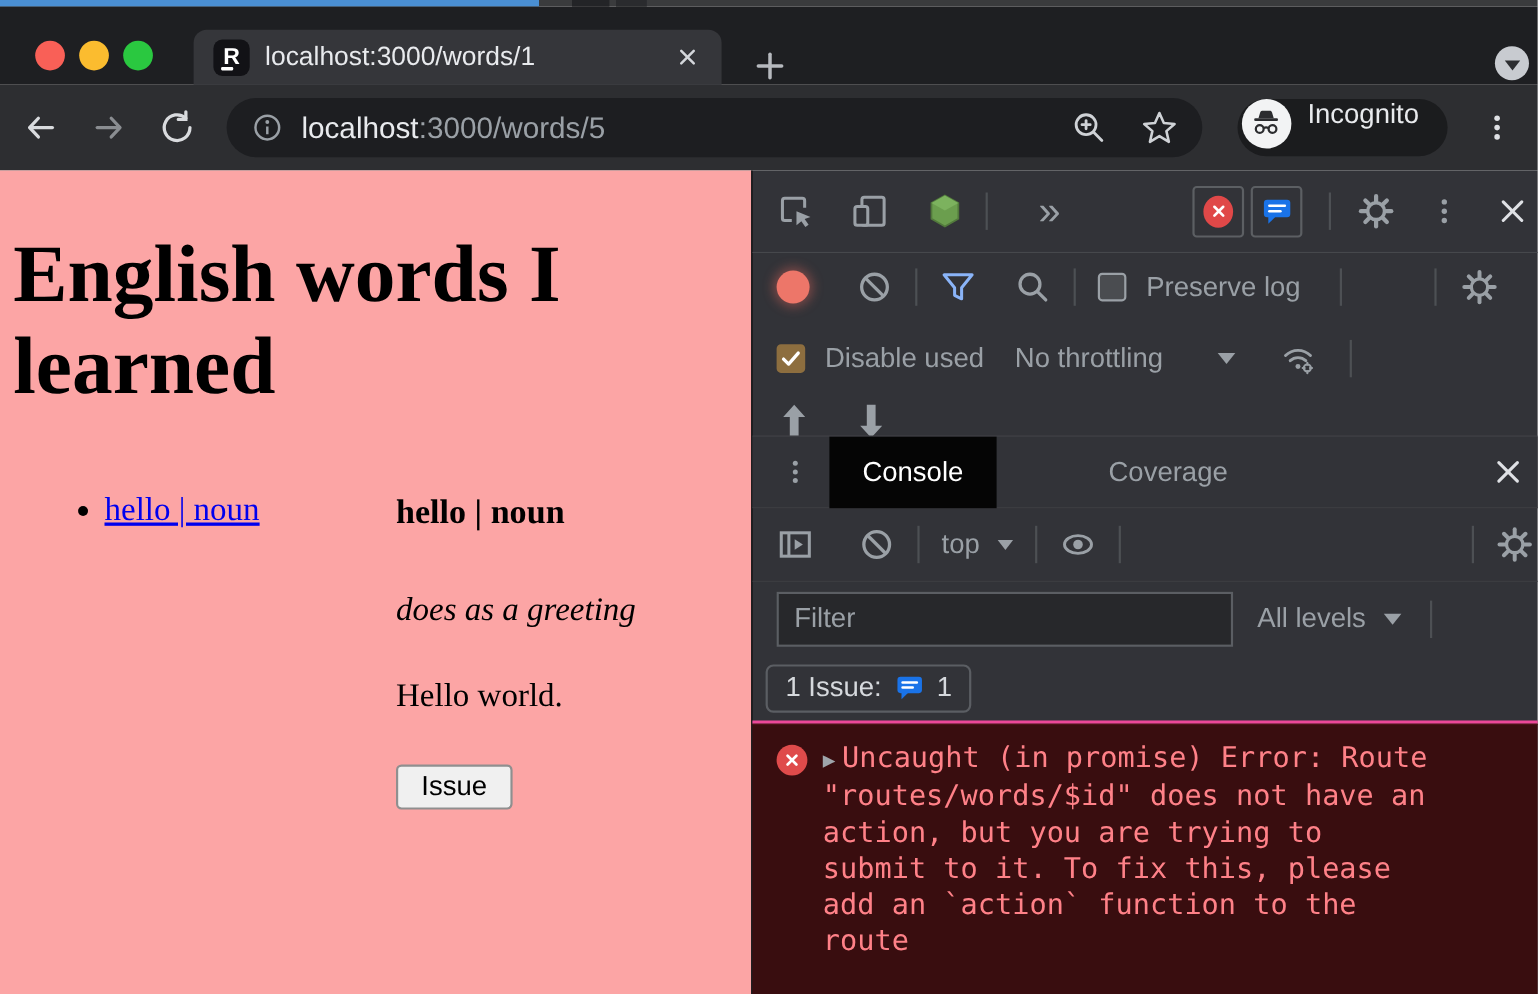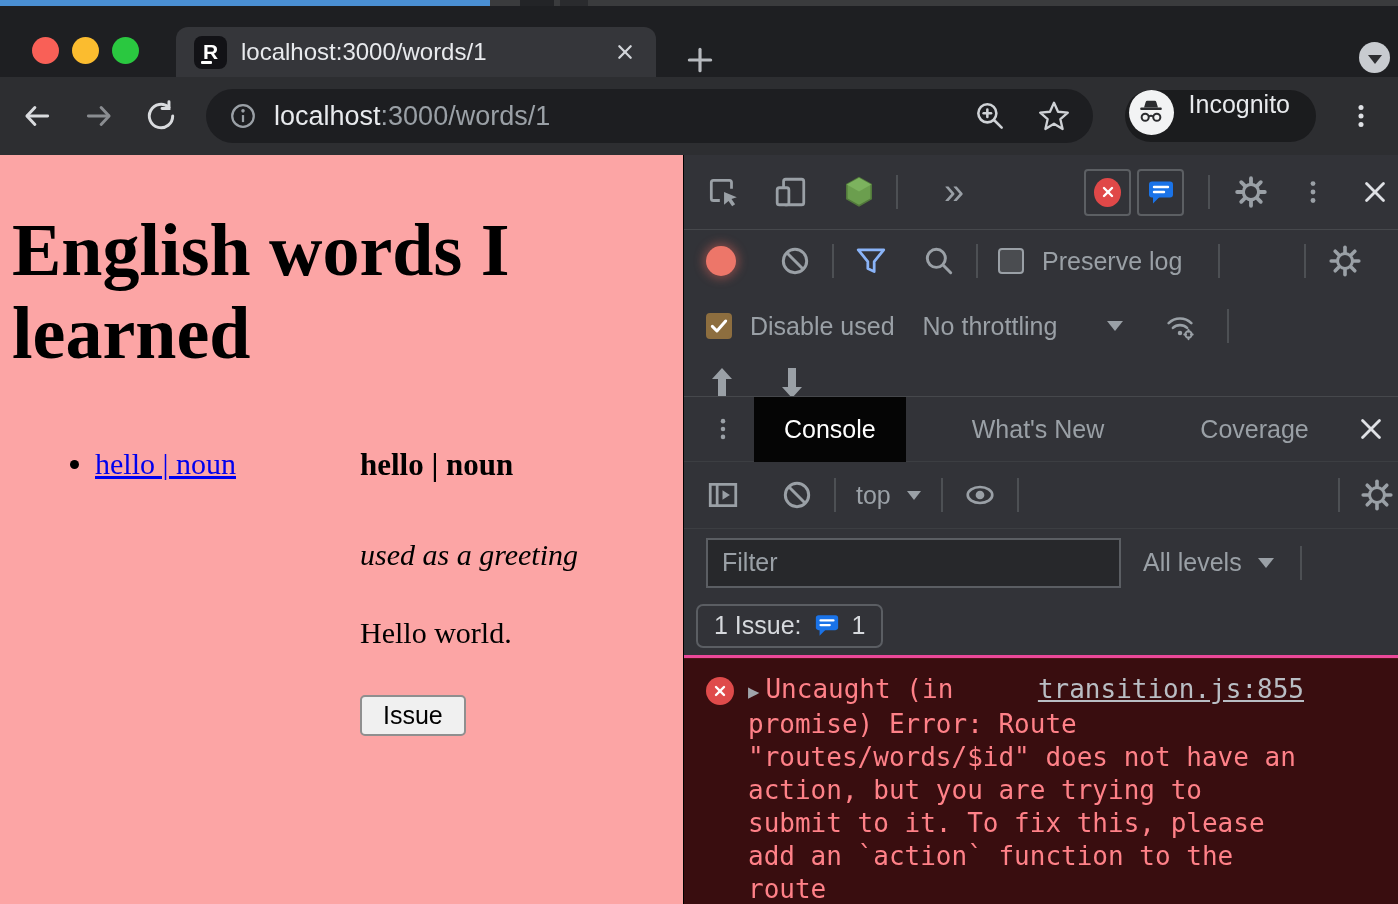--- a/index.html
+++ b/index.html
@@ -194,21 +194,21 @@
   <div class="urlpill">
     <span>
       <svg width="30" height="30" viewBox="0 0 32 32">
           <g stroke="#9aa0a6" stroke-width="2.4" fill="none">
             <circle cx="16" cy="16" r="11.5"></circle>
             <line x1="16" y1="15" x2="16" y2="22.5"></line>
           </g>
           <circle cx="16" cy="10.5" r="1.9" fill="#9aa0a6"></circle>
         </svg>
     </span>
-    <span class="url-text"><span class="url-host">localhost</span><span class="url-path">:3000/words/1</span></span>
+    <span class="url-text"><span class="url-host">localhost</span><span class="url-path">:3000/words/5</span></span>
     <span class="pill-right">
       <span class="iconbtn">
         <svg width="34" height="34" viewBox="0 0 32 32">
             <g stroke="#cfd2d6" stroke-width="2.4" fill="none" stroke-linecap="round">
               <circle cx="13.5" cy="13.5" r="8.5"></circle>
               <line x1="20" y1="20" x2="27" y2="27"></line>
               <line x1="13.5" y1="10" x2="13.5" y2="17"></line>
               <line x1="10" y1="13.5" x2="17" y2="13.5"></line>
             </g>
           </svg>
@@ -252,21 +252,21 @@
   <div class="page">
     <h1>English words I learned</h1>
     <div class="page-body">
       <ul class="word-list">
         <li>
           <a href="#">hello | noun</a>
         </li>
       </ul>
       <div class="detail">
         <h3>hello | noun</h3>
-        <p class="def">used as a greeting</p>
+        <p class="def">does as a greeting</p>
         <p class="ex">Hello world.</p>
         <button class="delete-btn">Issue</button>
       </div>
     </div>
   </div>
 
   <div class="devtools">
 
     <div class="row rowA">
       <div class="iconbtn">
@@ -444,21 +444,20 @@
         <svg width="28" height="28" viewBox="0 0 32 32">
             <g fill="#9aa0a6">
               <circle cx="16" cy="7" r="2.6"></circle>
               <circle cx="16" cy="16" r="2.6"></circle>
               <circle cx="16" cy="25" r="2.6"></circle>
             </g>
           </svg>
       </div>
       <div class="drawer-tab active" style="margin-left:14px">Console</div>
       <div class="tabgap"></div>
-      <div class="drawer-tab">What's New</div>
       <div class="tabgap"></div>
       <div class="drawer-tab">Coverage</div>
       <div class="spacer"></div>
       <div class="iconbtn" style="margin-right:10px">
         <svg width="30" height="30" viewBox="0 0 32 32">
             <g stroke="#dfe1e5" stroke-width="3" stroke-linecap="round">
               <line x1="7" y1="7" x2="25" y2="25"></line>
               <line x1="25" y1="7" x2="7" y2="25"></line>
             </g>
           </svg>
@@ -537,18 +536,18 @@
     <div class="err-area">
       <div class="err-icon">
         <svg width="14" height="14" viewBox="0 0 14 14">
             <g stroke="#fff" stroke-width="2.4" stroke-linecap="round">
               <line x1="3" y1="3" x2="11" y2="11"></line>
               <line x1="11" y1="3" x2="3" y2="11"></line>
             </g>
           </svg>
       </div>
       <div class="err-msg">
-        <span class="err-src">transition.js:855</span><span class="err-tri">▶</span><span>Uncaught (in promise) Error: Route "routes/words/$id" does not have an action, but you are trying to submit to it. To fix this, please add an `action` function to the route</span>
+        <span class="err-tri">▶</span><span>Uncaught (in promise) Error: Route "routes/words/$id" does not have an action, but you are trying to submit to it. To fix this, please add an `action` function to the route</span>
       </div>
     </div>
 
   </div>
 </div>
 
 </body></html>

